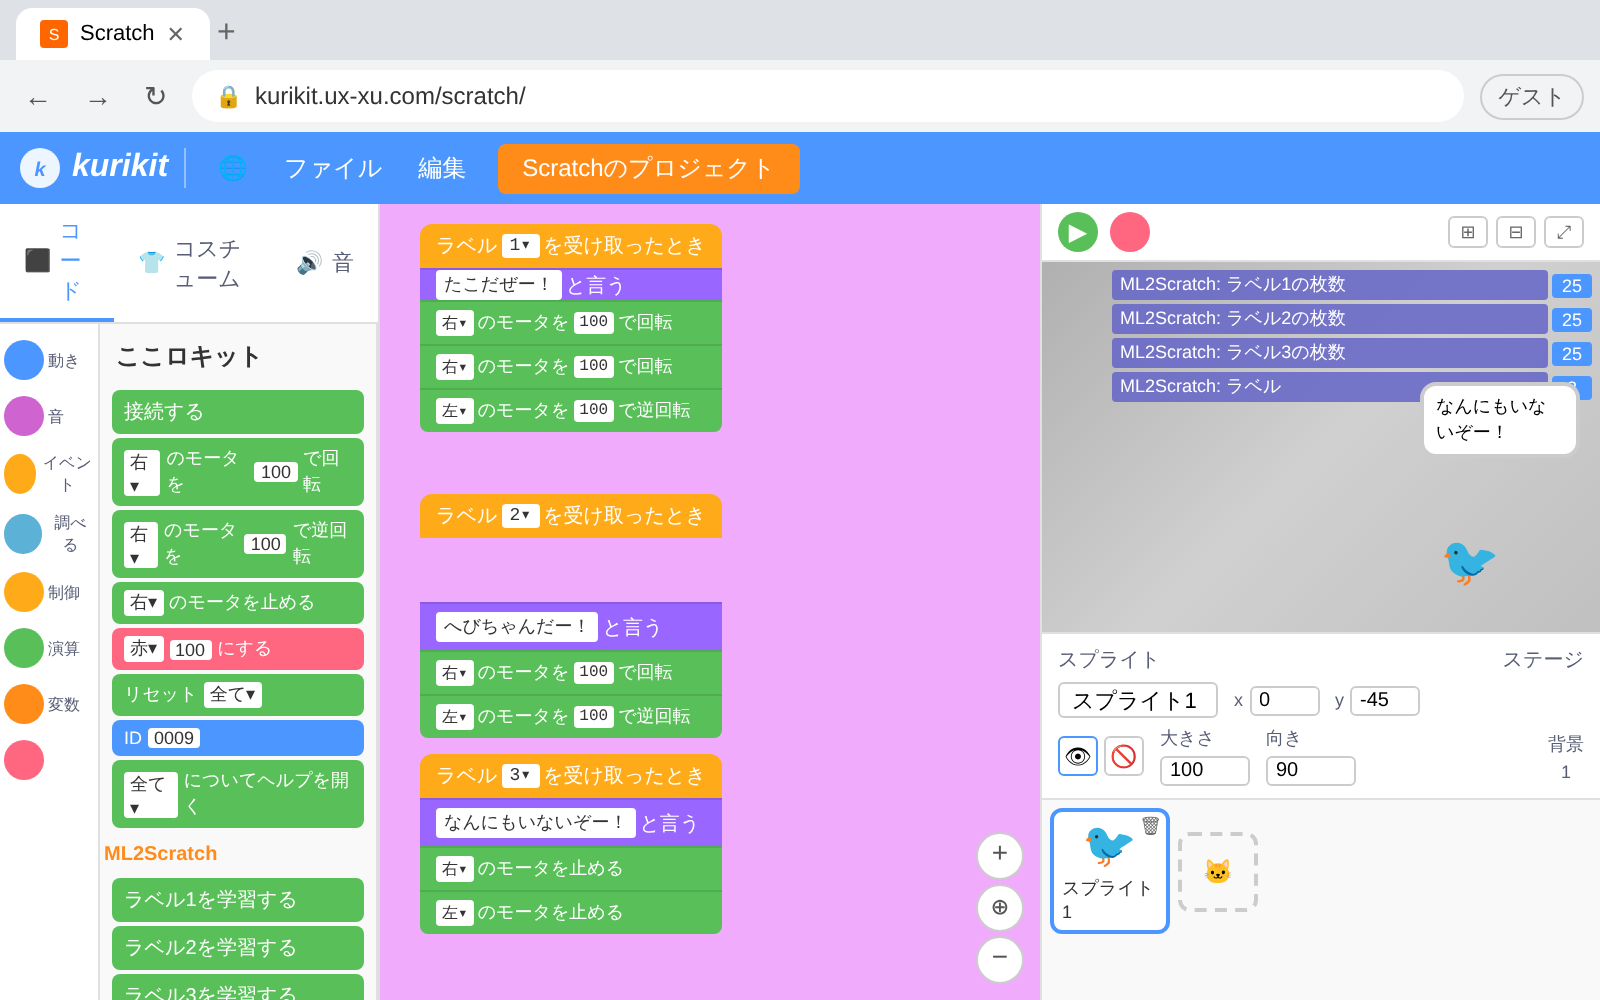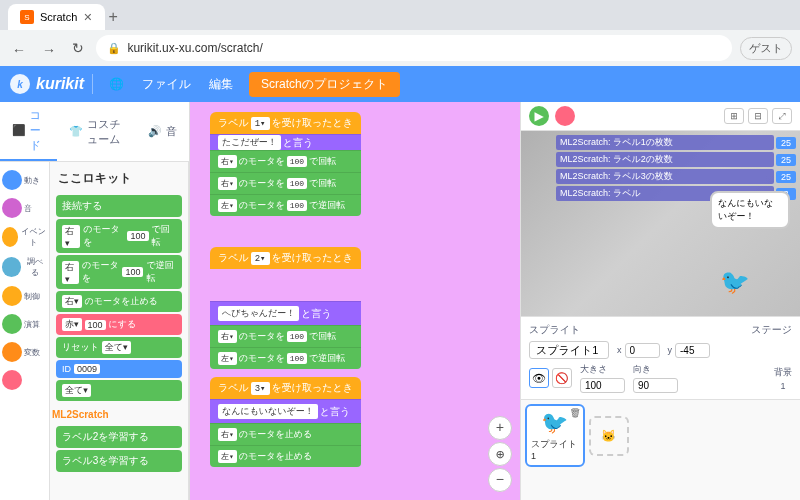--- a/index.html
+++ b/index.html
@@ -235,24 +235,28 @@
           <div class="palette-block palette-block-green" style="font-size:9px;">
             <span>リセット</span>
             <span style="background:white;color:#333;border-radius:2px;padding:0 3px;">全て▾</span>
           </div>
           <div class="palette-block palette-block-blue" style="font-size:9px;">
             <span>ID</span>
             <span style="background:white;color:#333;border-radius:2px;padding:0 3px;">0009</span>
           </div>
           <div class="palette-block palette-block-green" style="font-size:9px;">
             <span style="background:white;color:#333;border-radius:2px;padding:0 3px;">全て▾</span>
+            <span>についてヘルプを開く</span>
           </div>
         </div>
         <div class="palette-section-label">ML2Scratch</div>
         <div class="palette-section">
+          <div class="palette-block palette-block-green">
+            <span>ラベル1を学習する</span>
+          </div>
           <div class="palette-block palette-block-green">
             <span>ラベル2を学習する</span>
           </div>
           <div class="palette-block palette-block-green">
             <span>ラベル3を学習する</span>
           </div>
         </div>
       </div>
     </div>
   </div>

